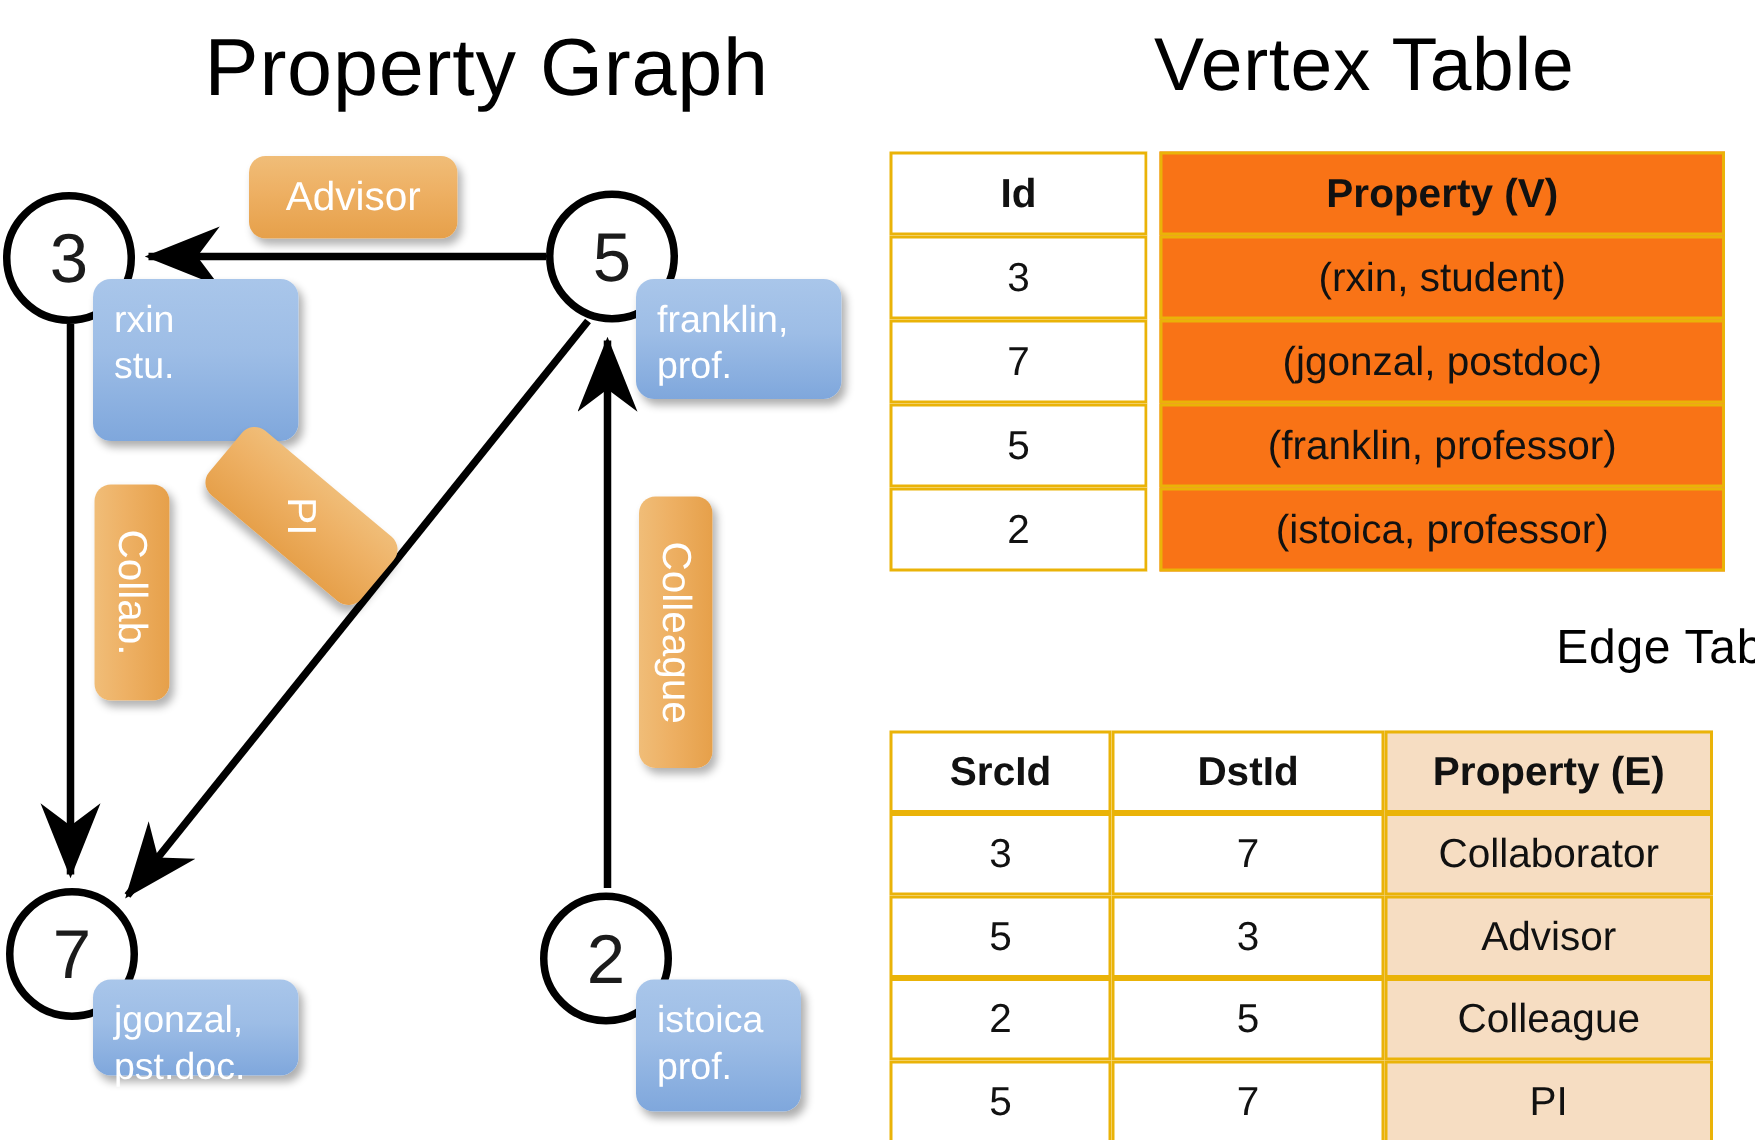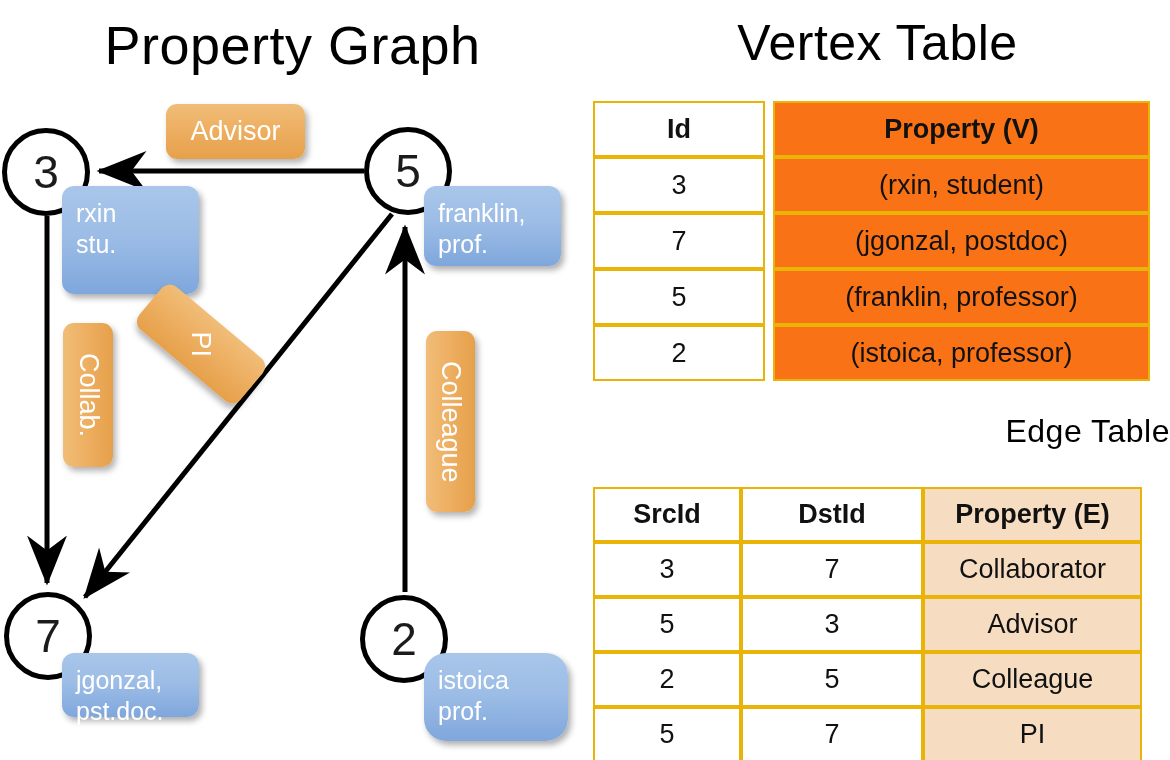--- a/index.html
+++ b/index.html
@@ -17,20 +17,21 @@
   }
 
   
   .title {
     position: absolute;
     font-family: "Liberation Sans", sans-serif;
     font-weight: 300;
     color: #000000;
     white-space: nowrap;
     letter-spacing: 0.5px;
+    margin-left: 32px;
   }
   #title-property-graph {
     left: 0px; top: 10px; width: 585px;
     text-align: center;
     font-size: 54px;
     line-height: 70px;
   }
   #title-vertex-table {
     left: 585px; top: 8px; width: 585px;
     text-align: center;
@@ -86,21 +87,21 @@
     font-size: 25px;
     line-height: 31px;
     font-family: "Liberation Sans", sans-serif;
     font-weight: 300;
     padding: 12px 0 12px 14px;
     box-sizing: border-box;
   }
   #vprop-rxin     { left: 62px;  top: 186px; width: 137px; height: 108px; }
   #vprop-franklin { left: 424px; top: 186px; width: 137px; height: 80px; }
   #vprop-jgonzal  { left: 62px;  top: 653px; width: 137px; height: 64px; }
-  #vprop-istoica  { left: 424px; top: 653px; width: 144px; height: 88px; border-radius: 22px; }
+  #vprop-istoica  { left: 424px; top: 653px; width: 110px; height: 88px; }
   .prop-box span { display: block; }
 
   
   .edge-label {
     position: absolute;
     border-radius: 11px;
     background: linear-gradient(to bottom, #efb濃 0%, #e9a94f 100%);
     color: #ffffff;
     font-family: "Liberation Sans", sans-serif;
     font-weight: 300;

